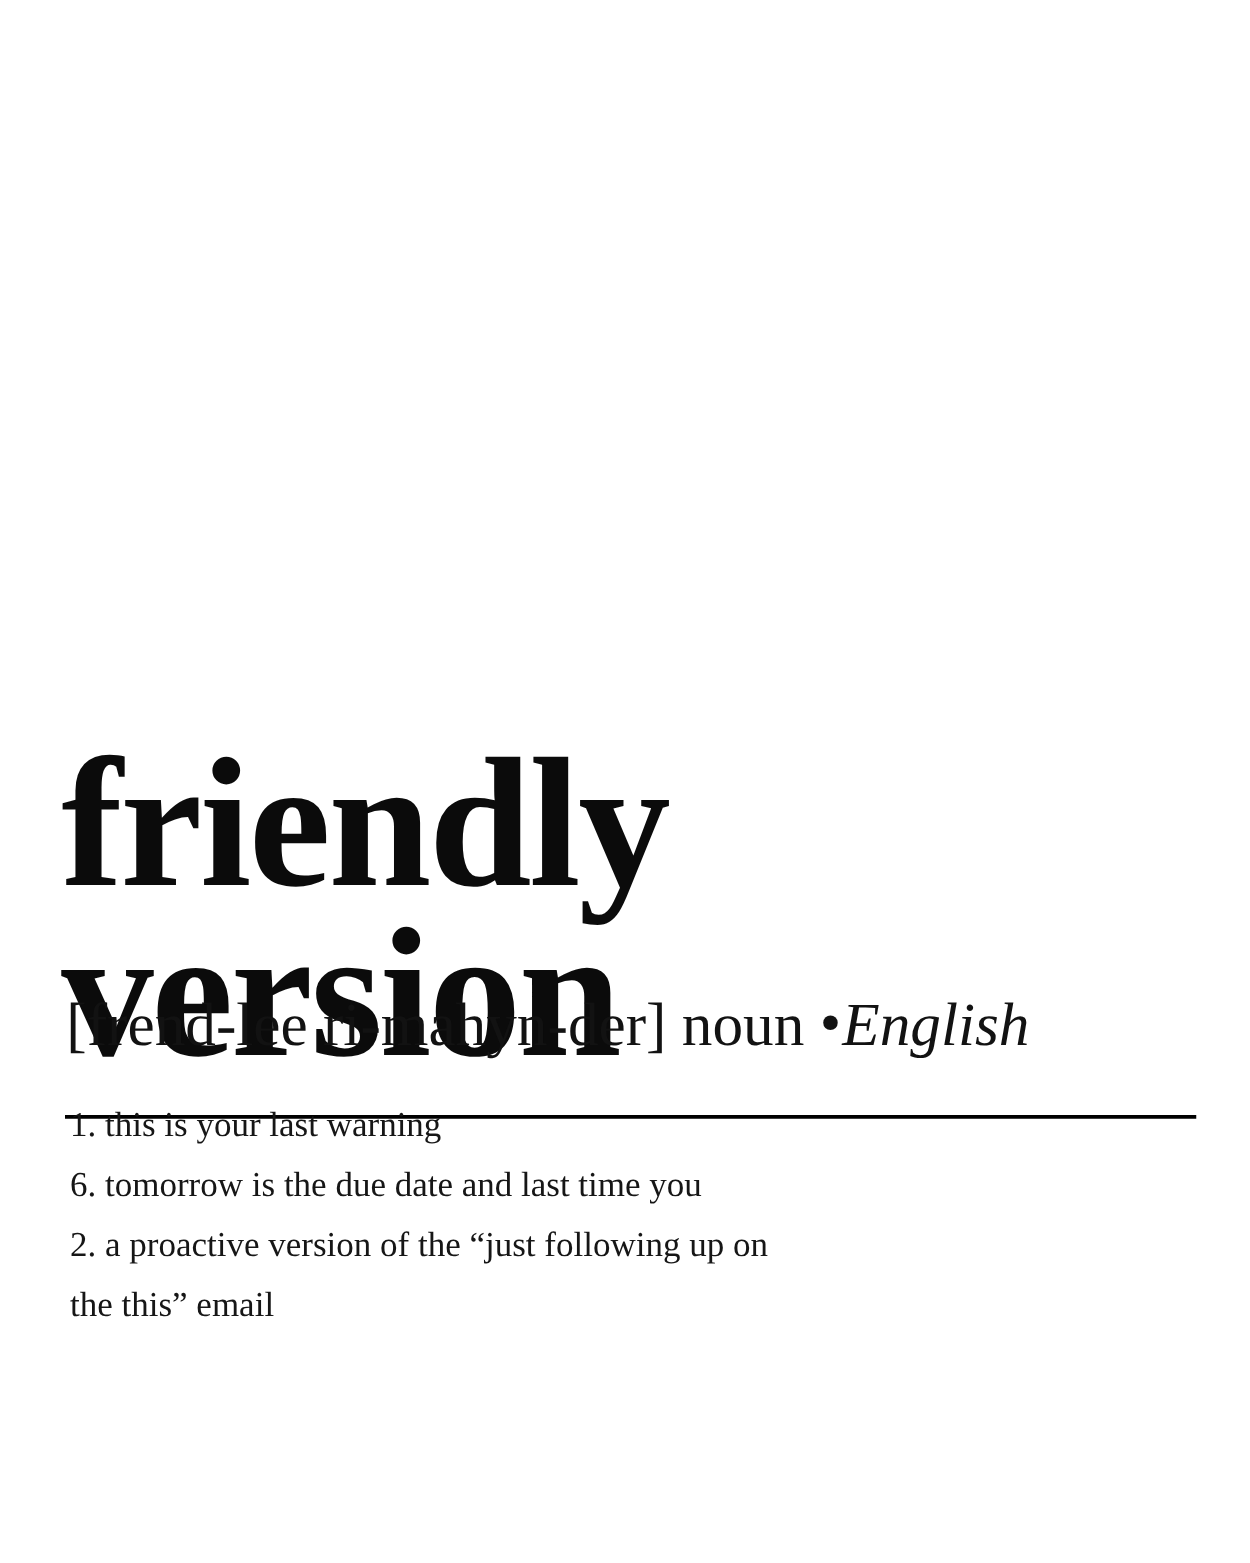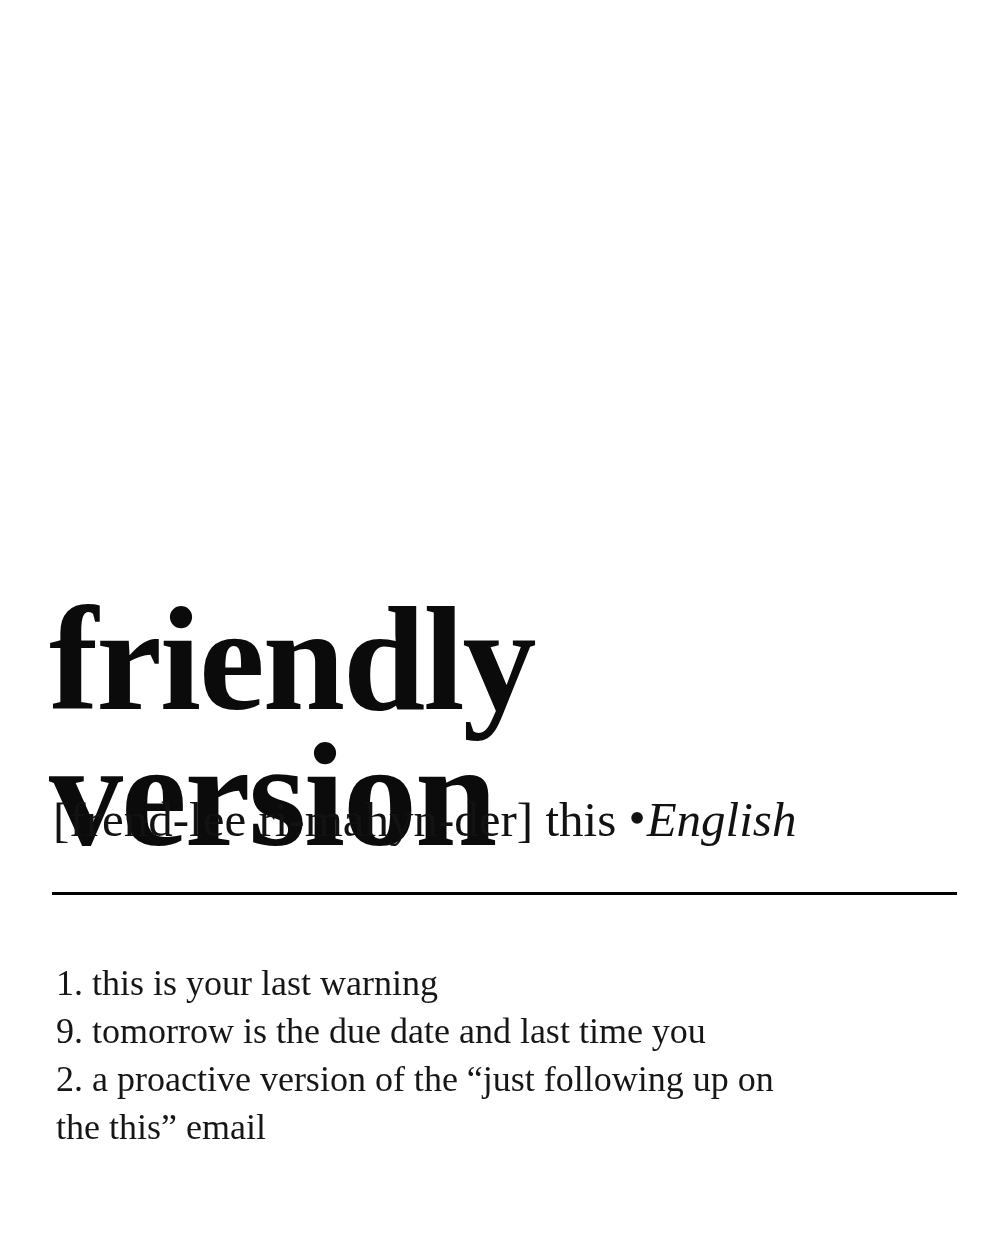--- a/index.html
+++ b/index.html
@@ -51,44 +51,44 @@
     position: absolute;
     left: 52px;
     top: 892px;
     width: 905px;
     height: 3px;
     background: #000000;
   }
   .definitions {
     position: absolute;
     left: 56px;
-    top: 959px;
-    font-size: 36px;
+    top: 877px;
+    font-size: 28px;
     line-height: 48px;
     color: #161616;
   }
   .def-line {
     display: block;
     white-space: nowrap;
   }
 </style>
 </head>
 <body>
 
 <div class="poster">
 
   <h1 class="title">
     <span class="t-line">friendly</span>
     <span class="t-line">version</span>
   </h1>
 
-  <div class="pronunciation"><span>[frend-lee ri-mahyn-der]</span> <span>this</span> <span class="bullet">•</span><span class="lang">English</span></div>
+  <div class="pronunciation"><span>[frend-lee ri-mahyn-der]</span> <span>noun</span> <span class="bullet">•</span><span class="lang">English</span></div>
 
   <div class="divider"></div>
 
   <div class="definitions">
     <span class="def-line">1. this is your last warning</span>
-    <span class="def-line">9. tomorrow is the due date and last time you</span>
+    <span class="def-line">6. tomorrow is the due date and last time you</span>
     <span class="def-line">2. a proactive version of the “just following up on</span>
     <span class="def-line">the this” email</span>
   </div>
 
 </div>
 
 </body></html>

